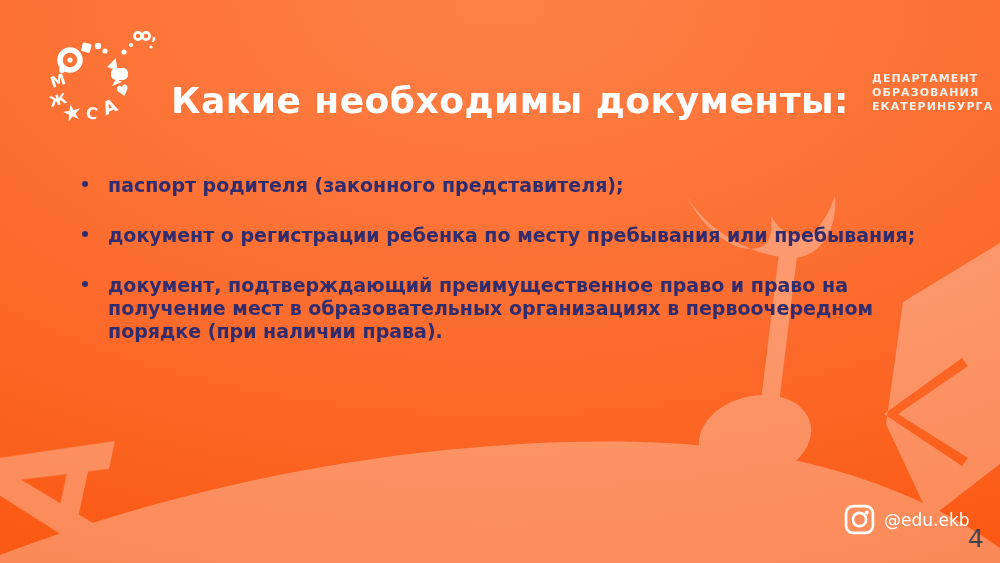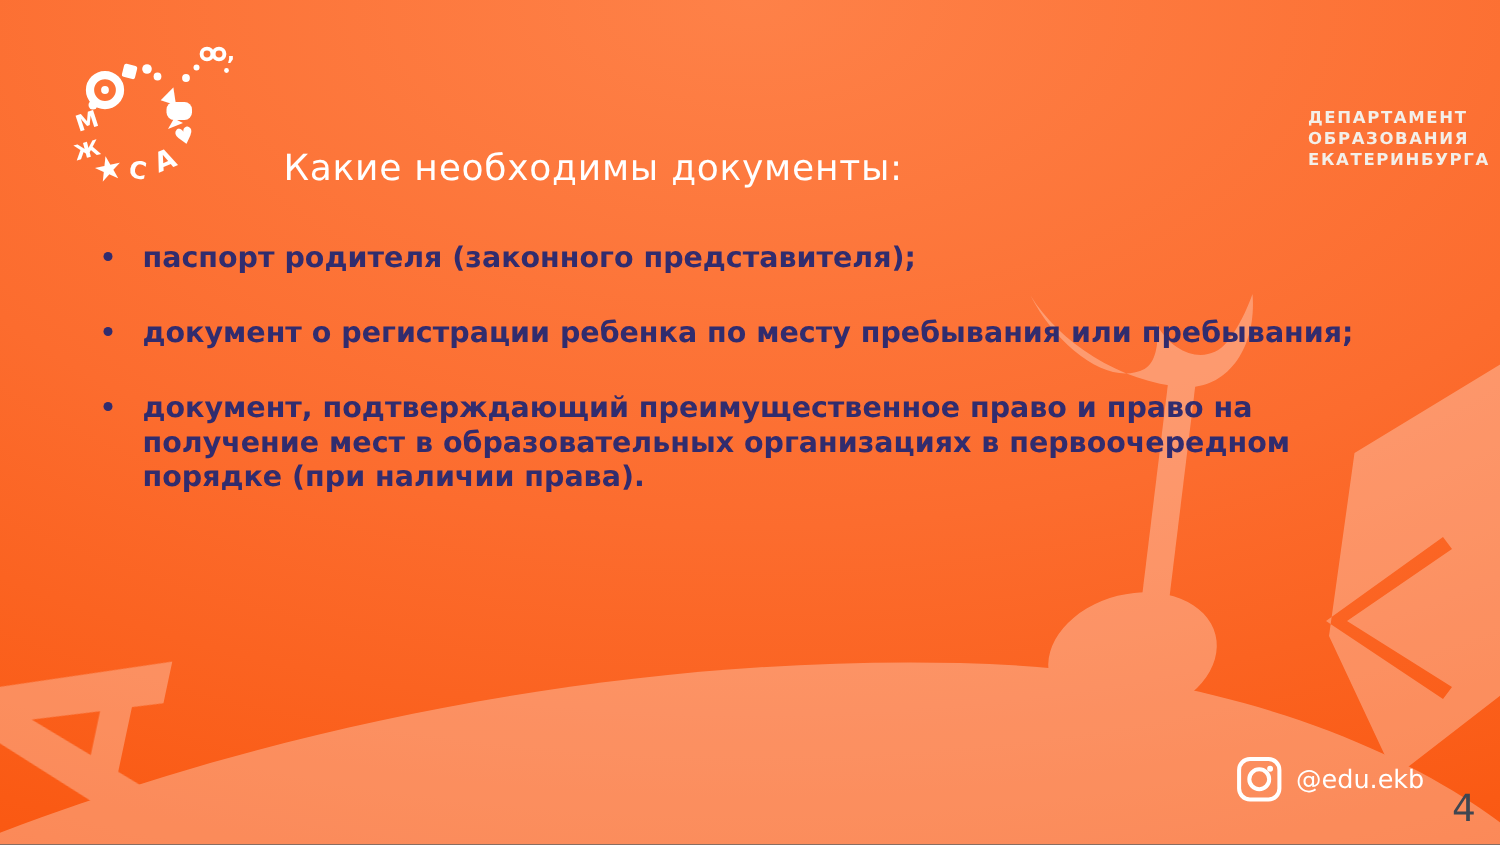--- a/index.html
+++ b/index.html
@@ -5,28 +5,28 @@
   html,body{margin:0;padding:0;background:#222;}
   .slide{
     position:relative;width:1000px;height:563px;overflow:hidden;
     background:radial-gradient(130% 130% at 50% 0%, #fe8148 0%, #fc6c2e 48%, #fa5a14 82%, #fa520c 100%);
     font-family:"DejaVu Sans","Liberation Sans",sans-serif;
   }
   .decor{position:absolute;left:0;top:0;width:1000px;height:563px;pointer-events:none;}
   .logo{position:absolute;left:32px;top:18px;width:132px;height:128px;}
   .org{position:absolute;left:872px;top:36px;color:#f3efe9;font-size:11px;font-weight:bold;
        letter-spacing:1.1px;line-height:14px;margin-top:36px;}
-  .title{position:absolute;left:171px;top:80px;margin:18px;color:#ffffff;font-size:24px;
-         font-weight:normal;letter-spacing:0.5px;white-space:nowrap;}
-  .bullets{position:absolute;left:64px;top:158px;width:852px;margin:3px;padding:0;list-style:none;
+  .title{position:absolute;left:171px;top:80px;margin:0;color:#ffffff;font-size:36px;
+         font-weight:bold;letter-spacing:0.5px;white-space:nowrap;}
+  .bullets{position:absolute;left:64px;top:158px;width:852px;margin:16px;padding:0;list-style:none;
            color:#312c6e;font-size:19px;font-weight:bold;line-height:23px;}
   .bullets li{position:relative;padding-left:28px;margin-bottom:27px;}
   .bullets li .dot{position:absolute;left:2px;top:7px;width:6px;height:6px;border-radius:50%;
            background:#312c6e;}
-  .social{position:absolute;left:824px;top:504px;display:flex;align-items:center;gap:9px;justify-content:center;}
+  .social{position:absolute;left:844px;top:504px;display:flex;align-items:center;gap:9px;justify-content:center;}
   .social .handle{color:#ffffff;font-size:17px;}
   .pageno{position:absolute;left:968px;top:524px;color:#3f4651;font-size:25px;}
   .logo text,.decor text{font-family:"DejaVu Sans",sans-serif;}
 </style>
 </head>
 <body>
 
 <div class="slide">
 
   <svg class="decor" viewBox="0 0 1000 563">

